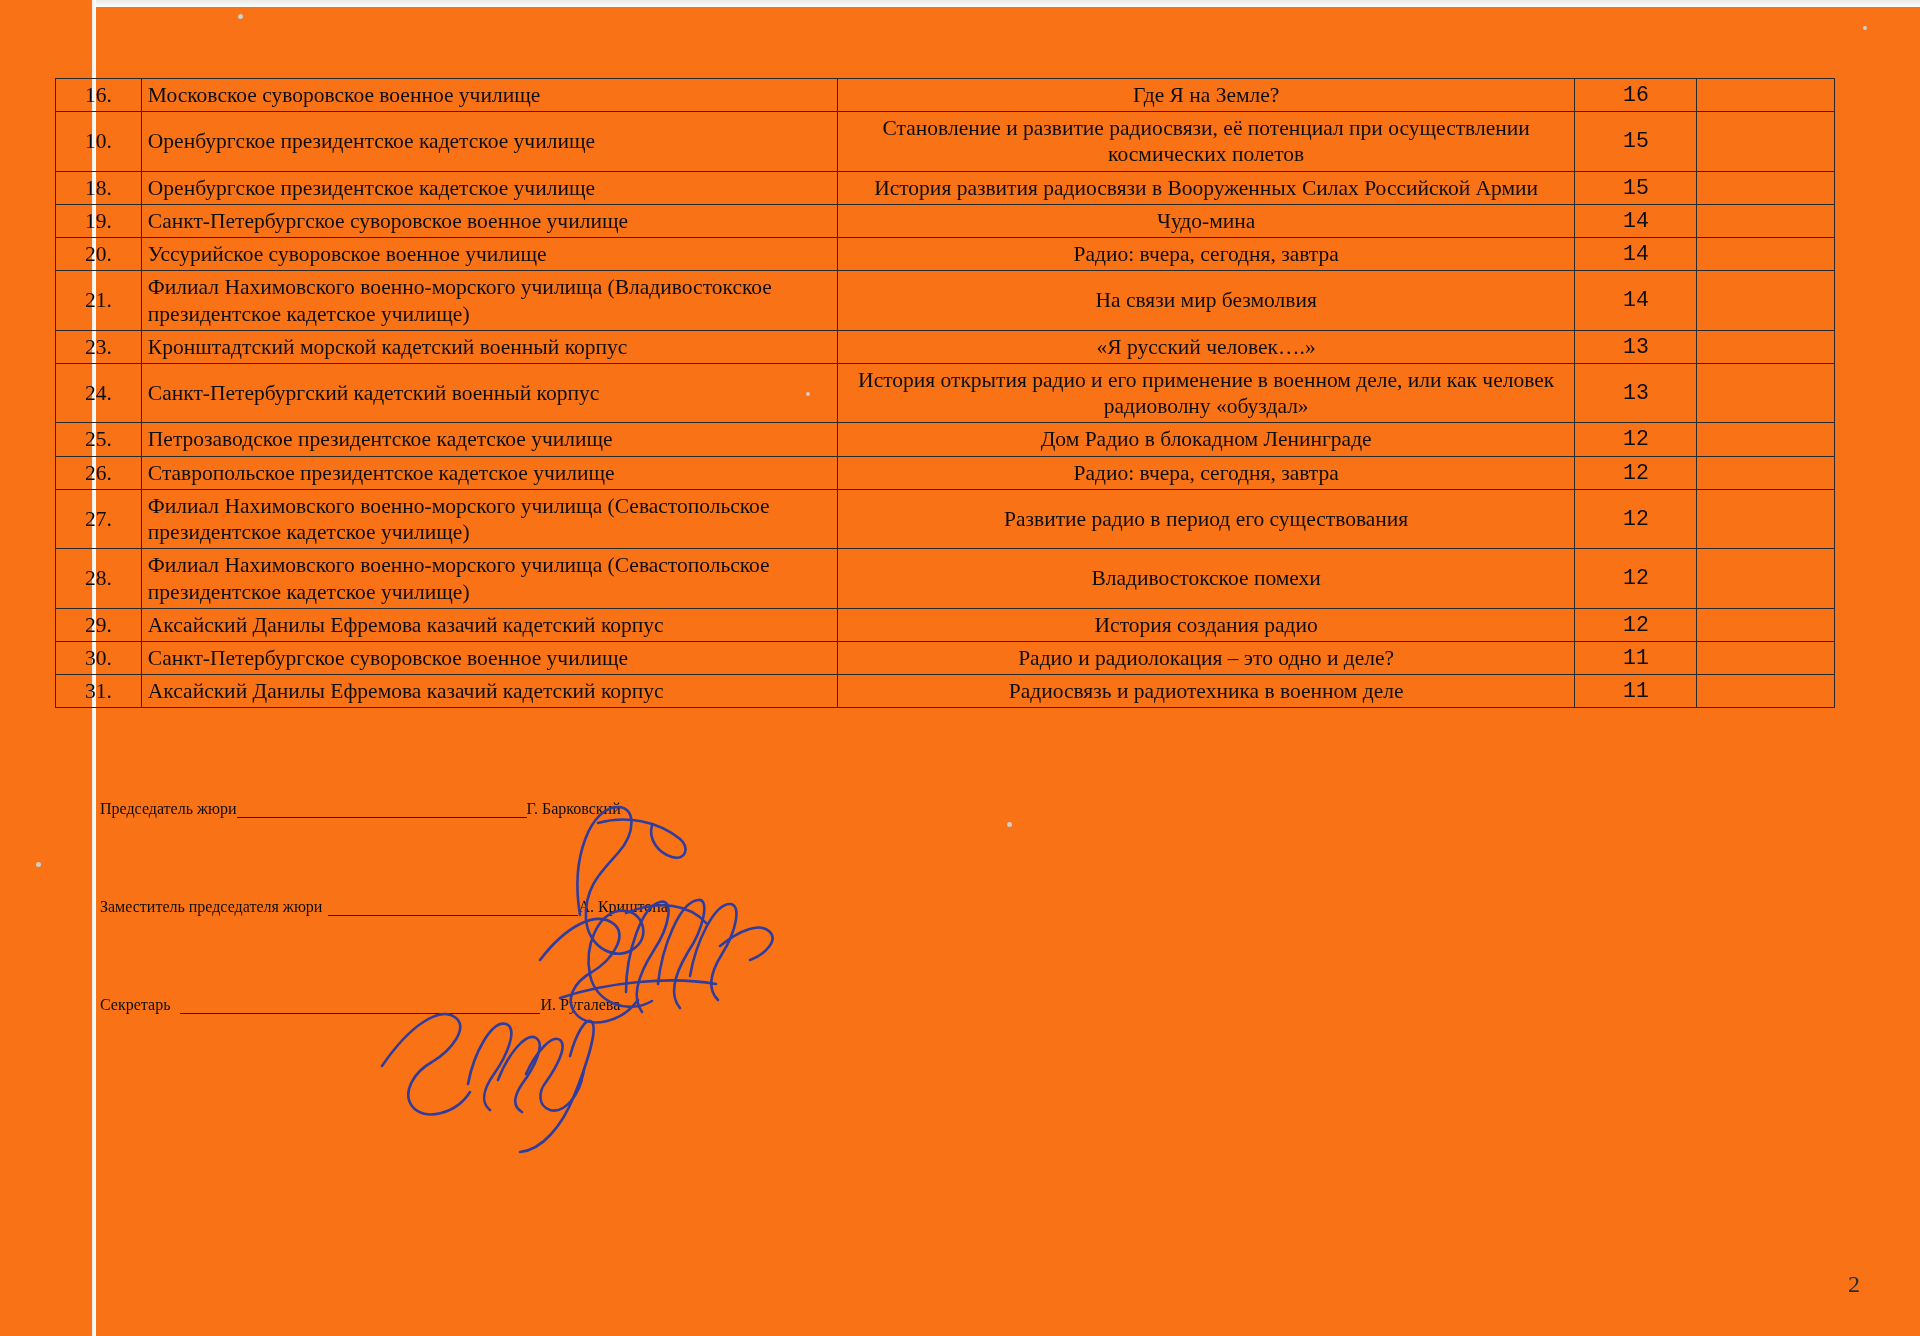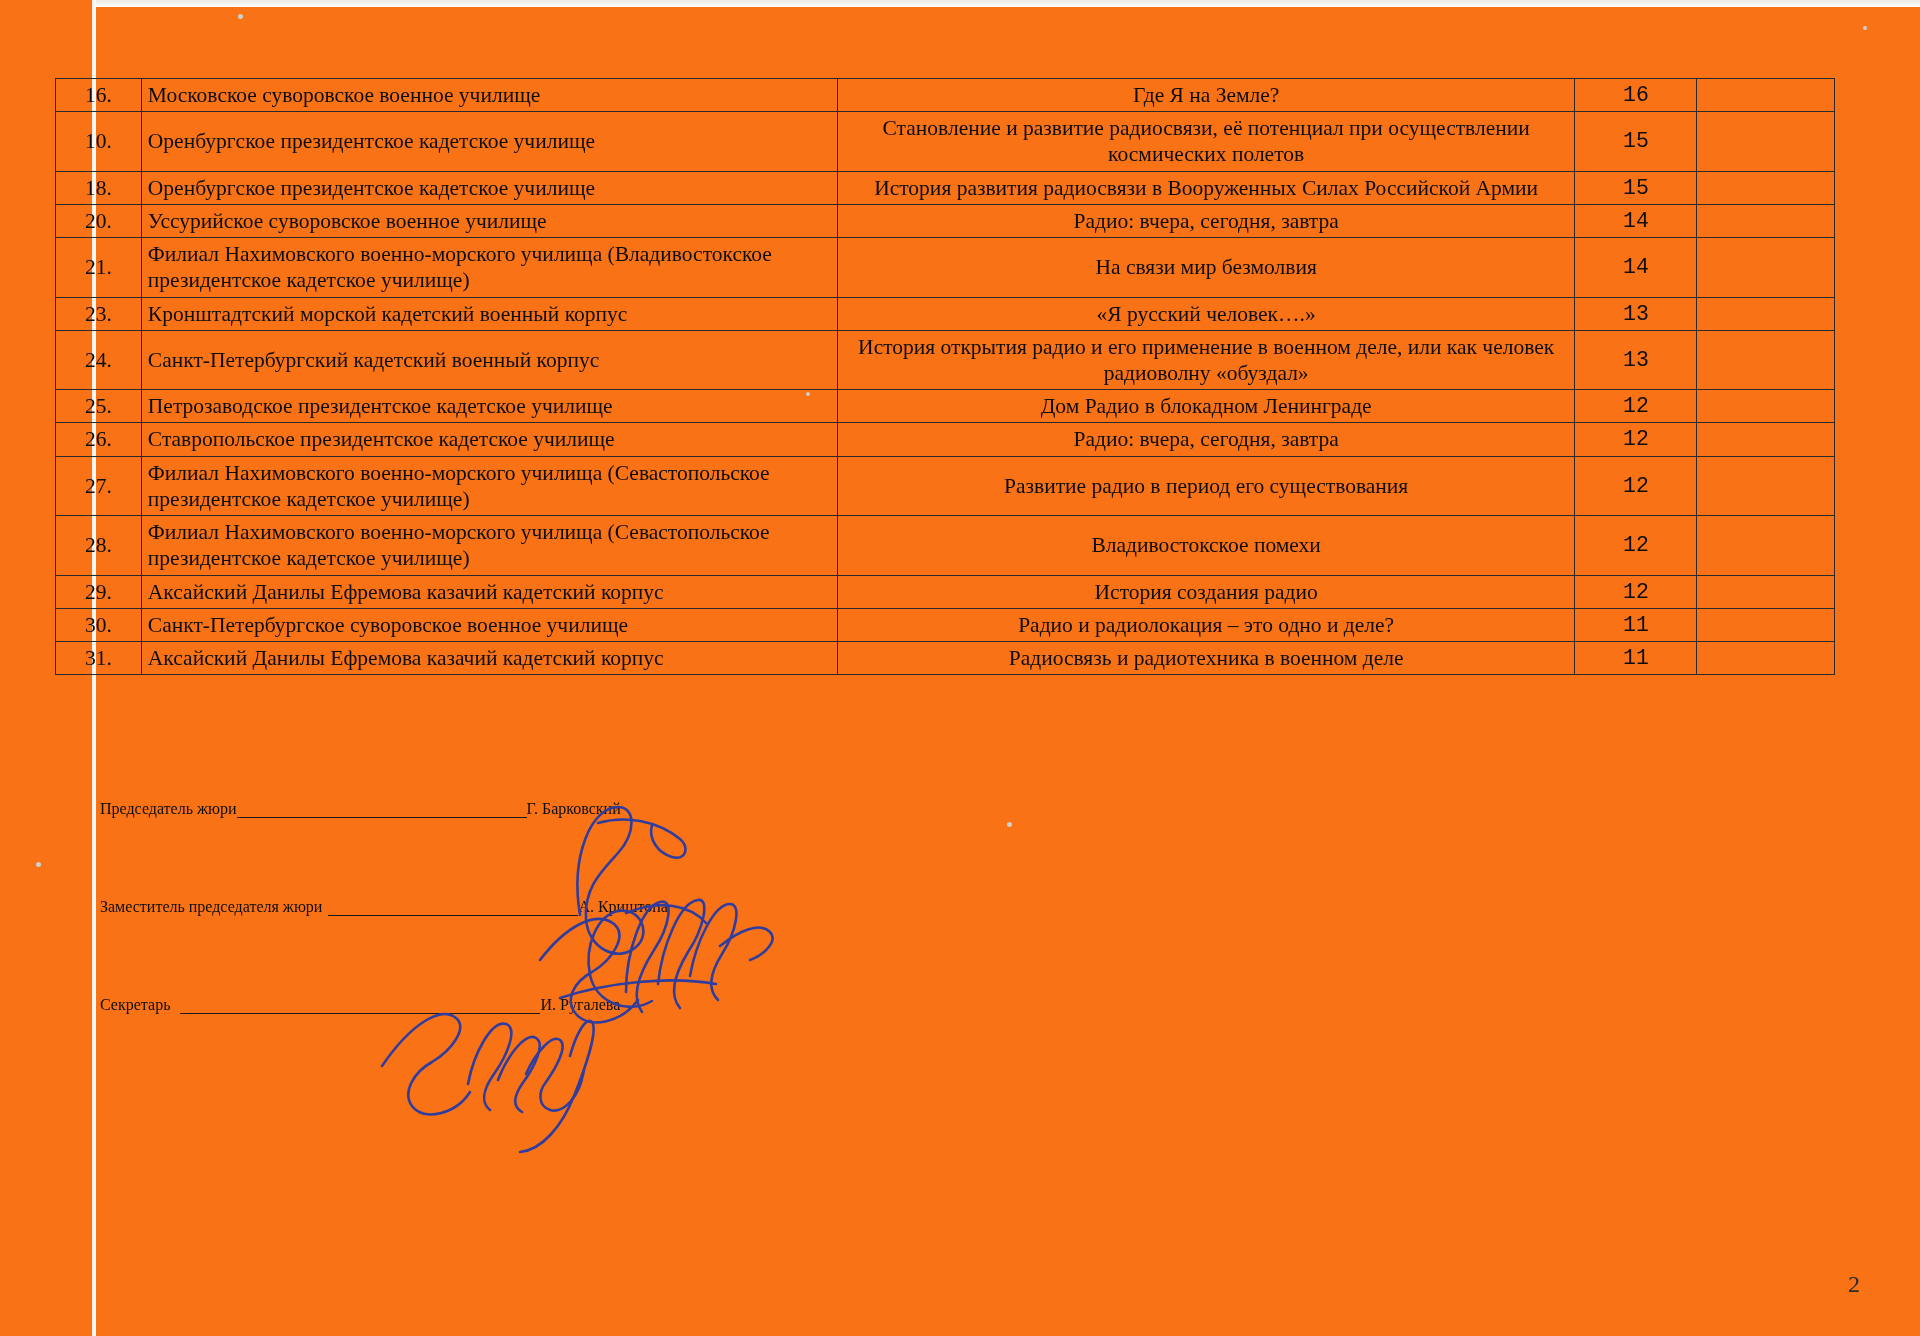--- a/index.html
+++ b/index.html
@@ -168,20 +168,27 @@
         </tr>
 
         <tr>
           <td class="c-num">18.</td>
           <td class="c-school">Оренбургское президентское кадетское училище</td>
           <td class="c-title">История развития радиосвязи в Вооруженных Силах Российской Армии</td>
           <td class="c-score">15</td>
           <td class="c-empty"></td>
         </tr>
 
+        <tr>
+          <td class="c-num">19.</td>
+          <td class="c-school">Санкт-Петербургское суворовское военное училище</td>
+          <td class="c-title">Чудо-мина</td>
+          <td class="c-score">14</td>
+          <td class="c-empty"></td>
+        </tr>
 
         <tr>
           <td class="c-num">20.</td>
           <td class="c-school">Уссурийское суворовское военное училище</td>
           <td class="c-title">Радио: вчера, сегодня, завтра</td>
           <td class="c-score">14</td>
           <td class="c-empty"></td>
         </tr>
 
         <tr>

